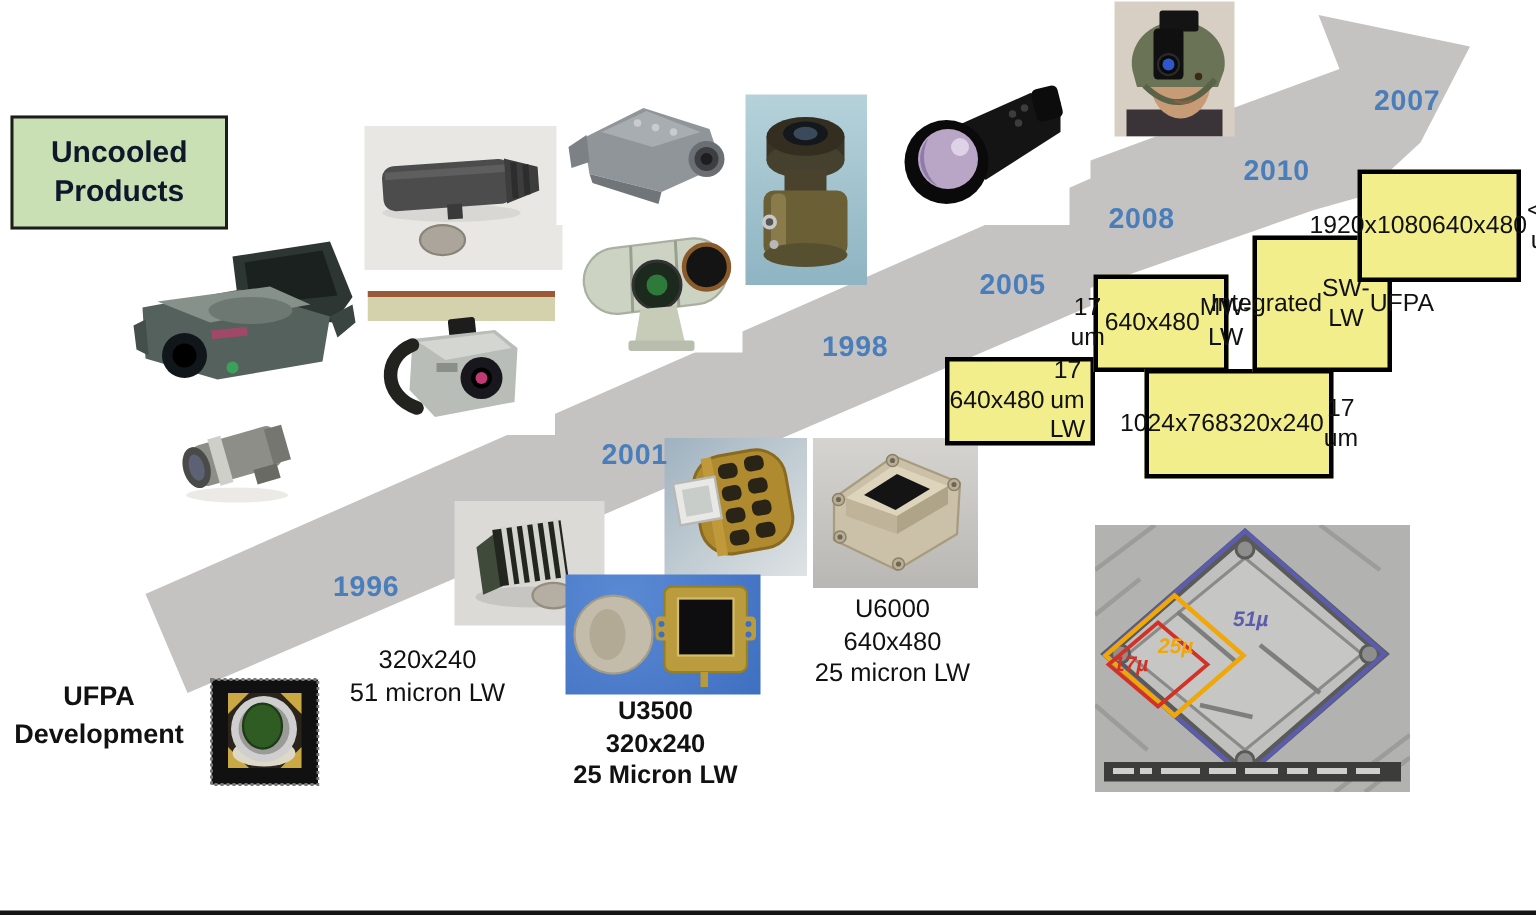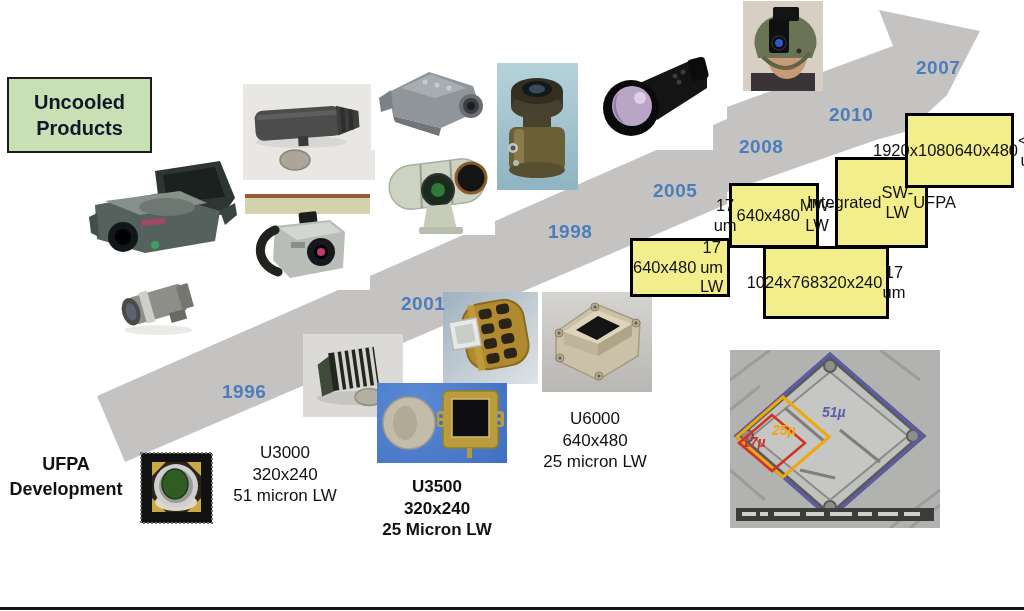--- a/index.html
+++ b/index.html
@@ -19,21 +19,21 @@
     background:#c9e0b4;border:2px solid #1c1c1c;box-sizing:border-box;
     display:flex;flex-direction:column;justify-content:center;align-items:center;
     font-weight:bold;font-size:20px;color:#0f172a;line-height:26px;
   }
   
   .dev-label{
     left:0px;top:452px;width:132px;z-index:3;text-align:center;
     font-weight:bold;font-size:18px;color:#111;line-height:25px;
   }
   
-  .plabel{z-index:3;text-align:center;font-size:17px;color:#111;line-height:21.5px;margin-top:13px;}
+  .plabel{z-index:3;text-align:center;font-size:17px;color:#111;line-height:21.5px;}
   
   .spec{
     background:#f2ee8c;border:3px solid #000;box-sizing:border-box;
     display:flex;flex-direction:row;justify-content:center;align-items:center;
     text-align:center;font-size:16.5px;color:#111;line-height:1.2;
   }
   .photo{z-index:2;}
   
   .sem-label{position:absolute;font-weight:bold;font-style:italic;font-size:14px;z-index:5;}
   .bottom-rule{left:0;top:607px;width:1024px;height:3px;background:#151515;z-index:8;}
@@ -318,21 +318,20 @@
         <rect x="148" y="162" width="20" height="4"></rect>
           <rect x="174" y="162" width="16" height="4"></rect>
       </g>
     </svg>
     <div class="sem-label" style="left:112px;top:54px;color:#5c5cad;">51µ</div>
     <div class="sem-label" style="left:62px;top:72px;color:#f0a70a;">25µ</div>
     <div class="sem-label" style="left:32px;top:84px;color:#d23127;">17µ</div>
   </div>
 
   <div class="abs plabel" style="left:226px;top:429px;width:118px;">
-    <div>U3000</div>
     <div>320x240</div>
     <div>51 micron LW</div>
   </div>
   <div class="abs plabel" style="left:374px;top:463px;width:126px;font-weight:bold;">
     <div>U3500</div>
     <div>320x240</div>
     <div>25 Micron LW</div>
   </div>
   <div class="abs plabel" style="left:536px;top:395px;width:118px;">
     <div>U6000</div>

